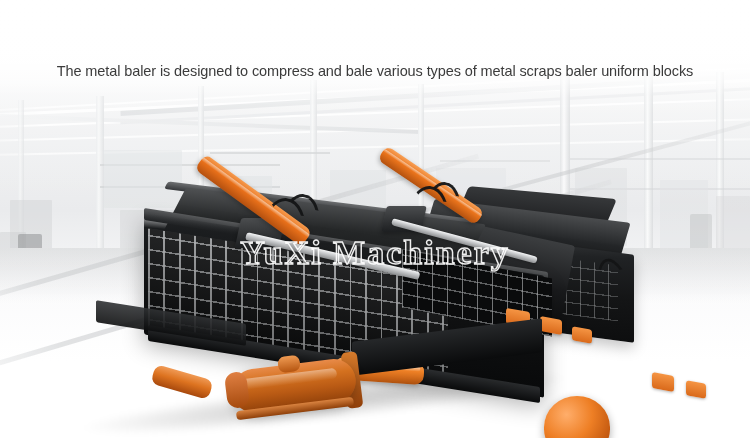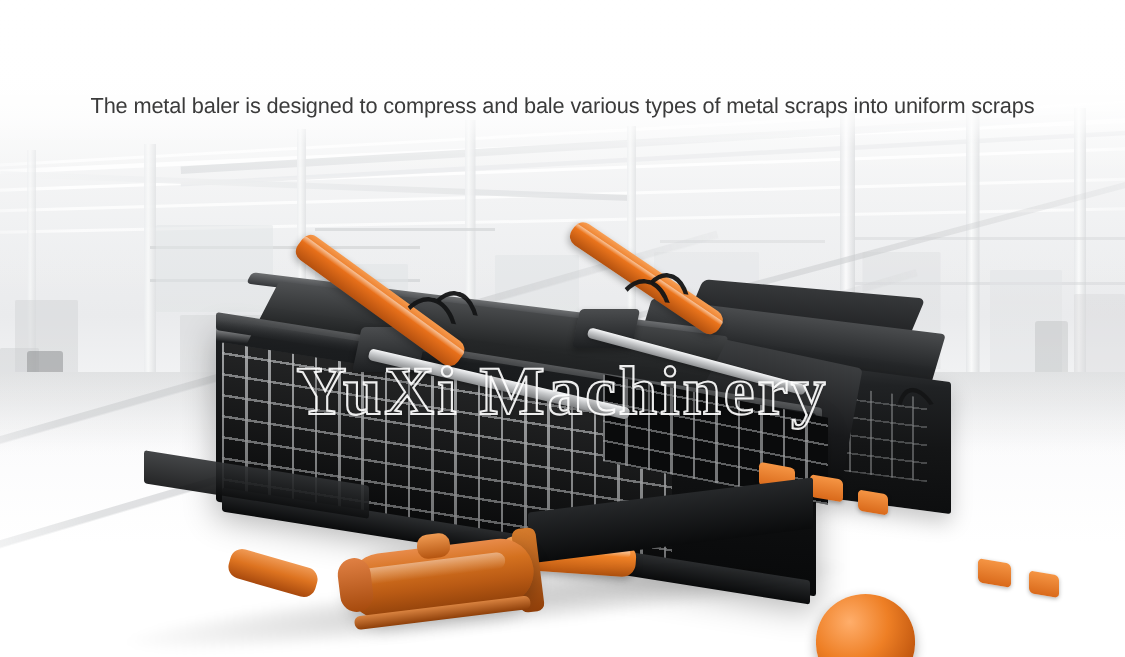--- a/index.html
+++ b/index.html
@@ -294,21 +294,21 @@
     position:absolute;left:84px;top:386px;width:480px;height:34px;
     background:radial-gradient(ellipse at center,rgba(0,0,0,.22) 0%,rgba(0,0,0,.08) 48%,rgba(0,0,0,0) 72%);
     transform:rotate(-6deg);filter:blur(3px);
   }
 
   
   .watermark{
     position:absolute;left:0;right:0;top:234px;
     text-align:center;
     font-family:"Liberation Serif", serif;
-    font-size:46px;font-weight:700;letter-spacing:2px;
+    font-size:34px;font-weight:700;letter-spacing:2px;
     color:rgba(255,255,255,.06);
     -webkit-text-stroke:1.4px rgba(255,255,255,.92);
     text-shadow:0 1px 2px rgba(0,0,0,.18);
     white-space:nowrap;user-select:none;pointer-events:none;
   }
 
   
   .header-fade{
     position:absolute;left:0;right:0;top:0;height:96px;
     background:linear-gradient(180deg,rgba(255,255,255,.97) 0%,rgba(255,255,255,.93) 52%,rgba(255,255,255,.55) 82%,rgba(255,255,255,0) 100%);
@@ -441,15 +441,15 @@
     <div class="big-flange"></div>
     <div class="big-cyl"></div>
     <div class="big-cap"></div>
     <div class="big-boss"></div>
     <div class="big-rail"></div>
   </div>
 
   <div class="watermark">YuXi Machinery</div>
 
   <div class="header-fade"></div>
-  <div class="subtitle">The metal baler is designed to compress and bale various types of metal scraps into uniform scraps</div>
+  <div class="subtitle">The metal baler is designed to compress and bale various types of metal scraps baler uniform blocks</div>
 
 </div>
 
 </body></html>

